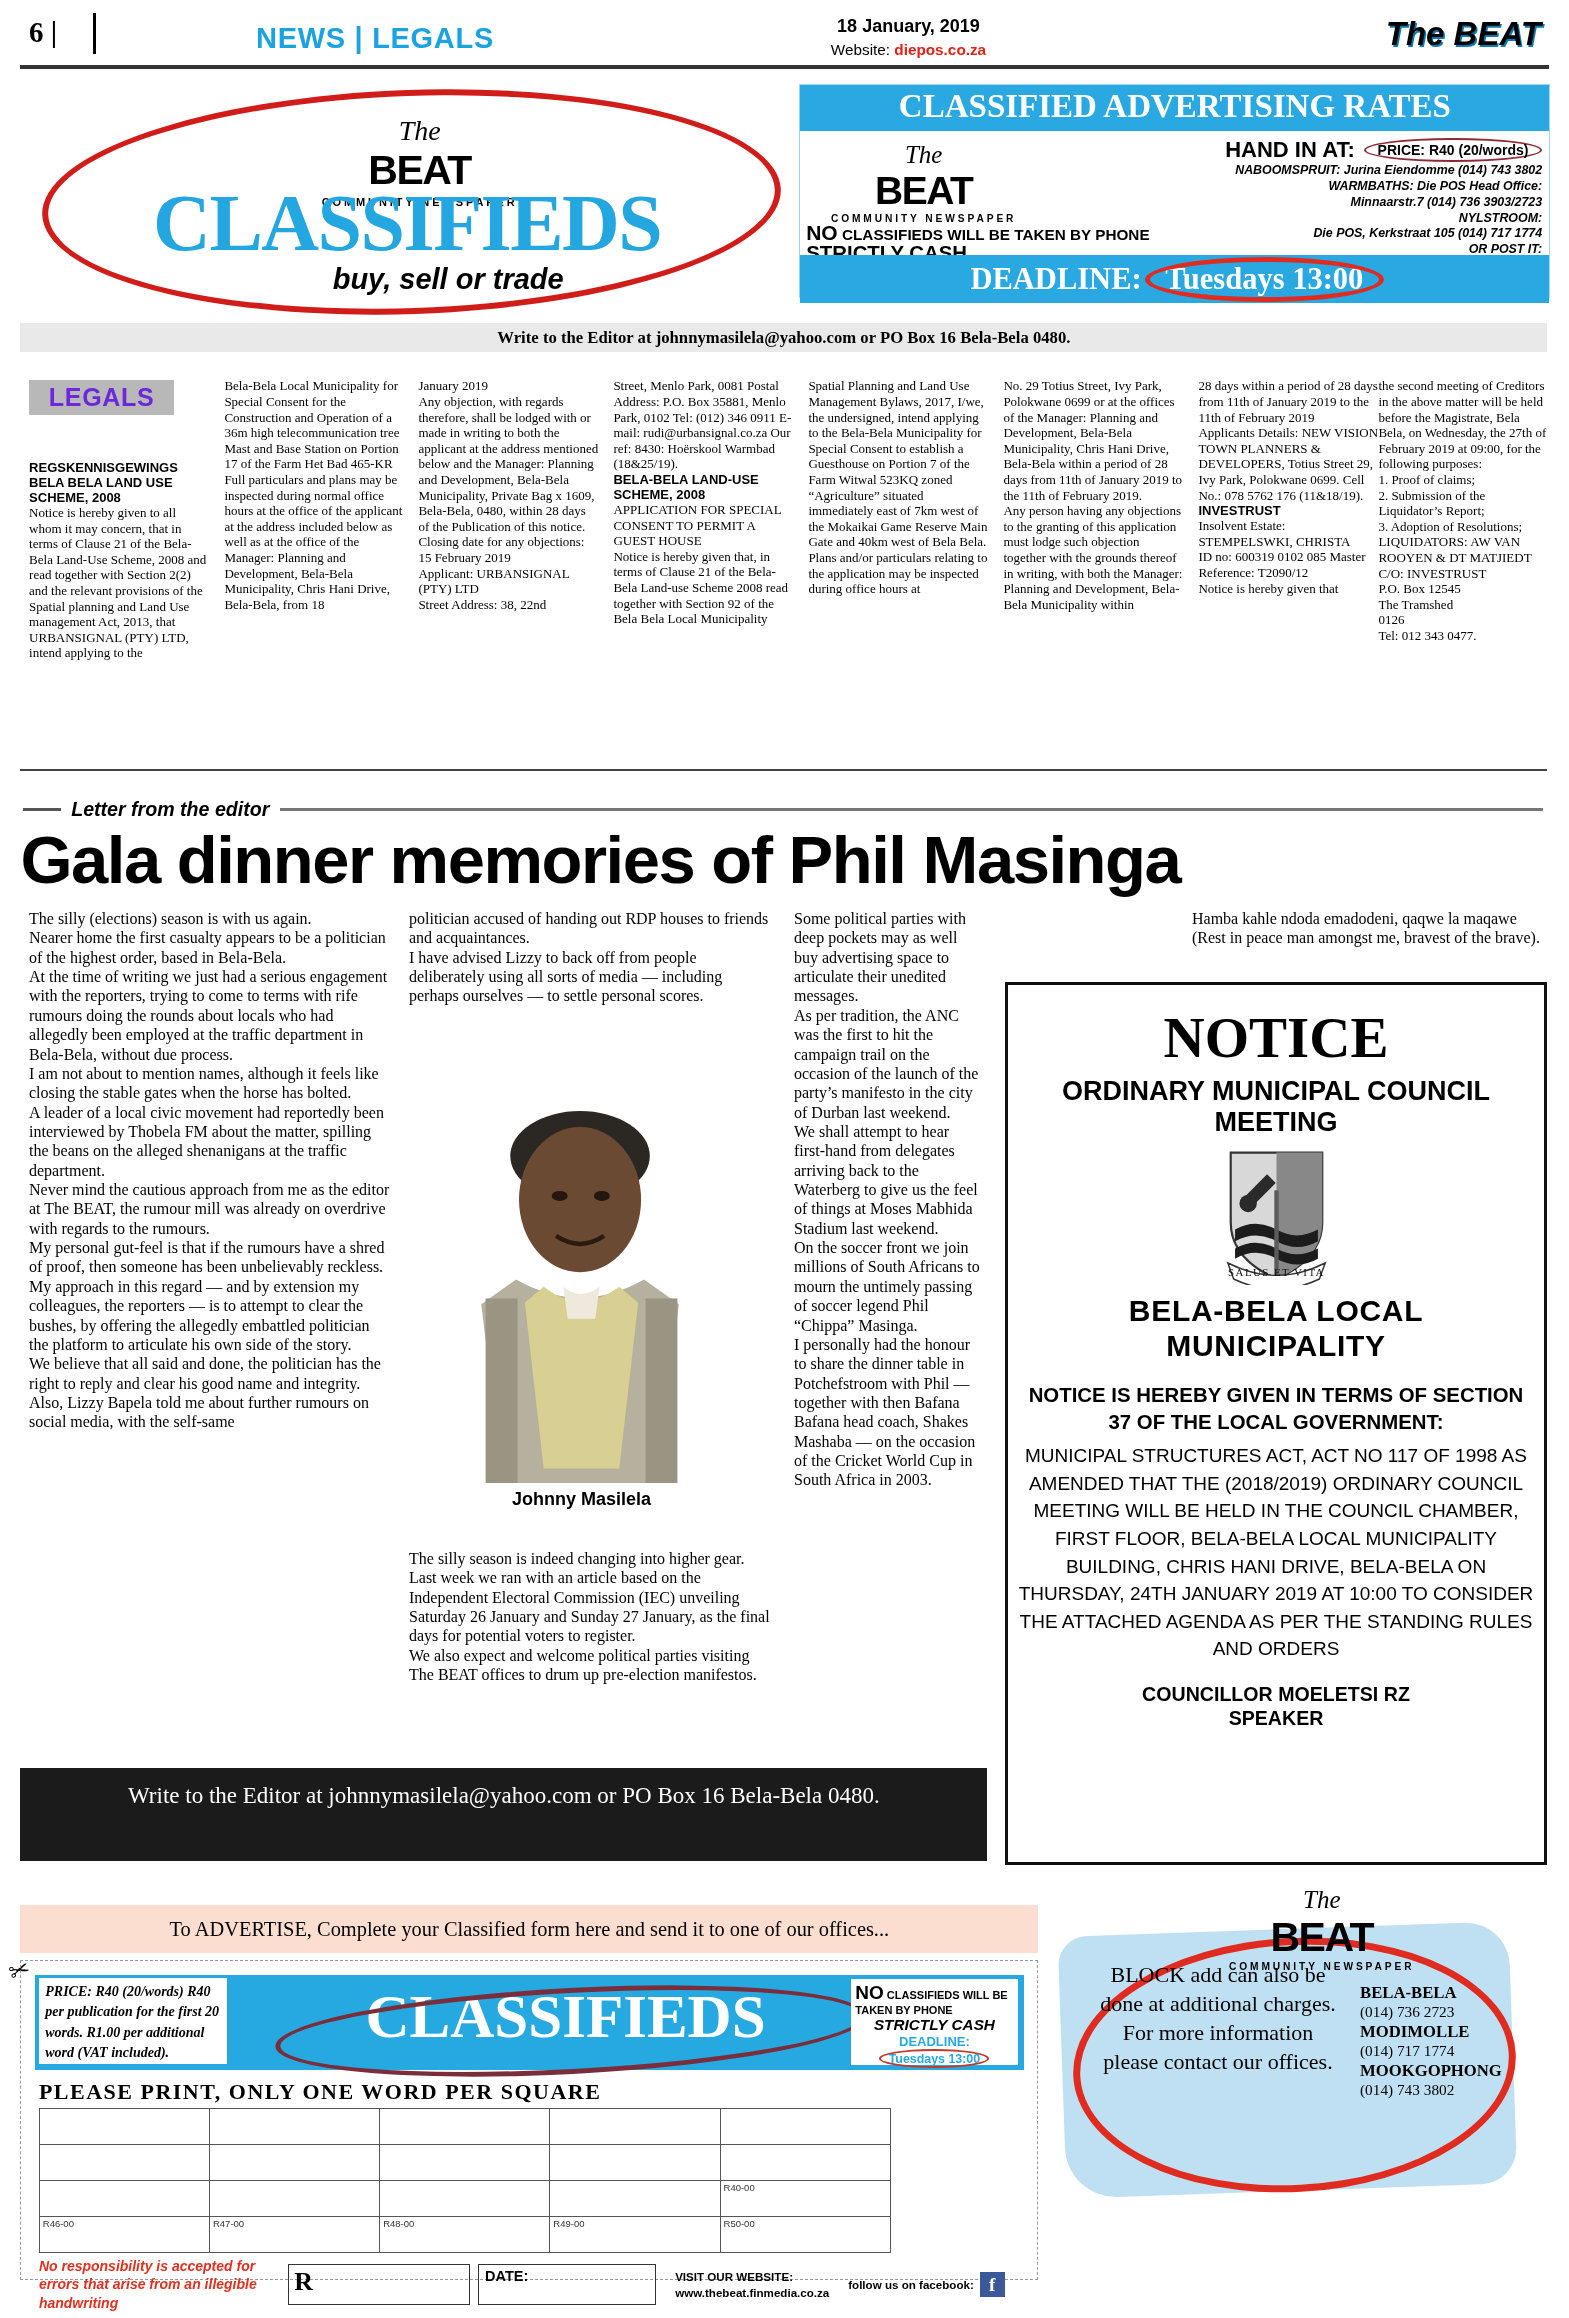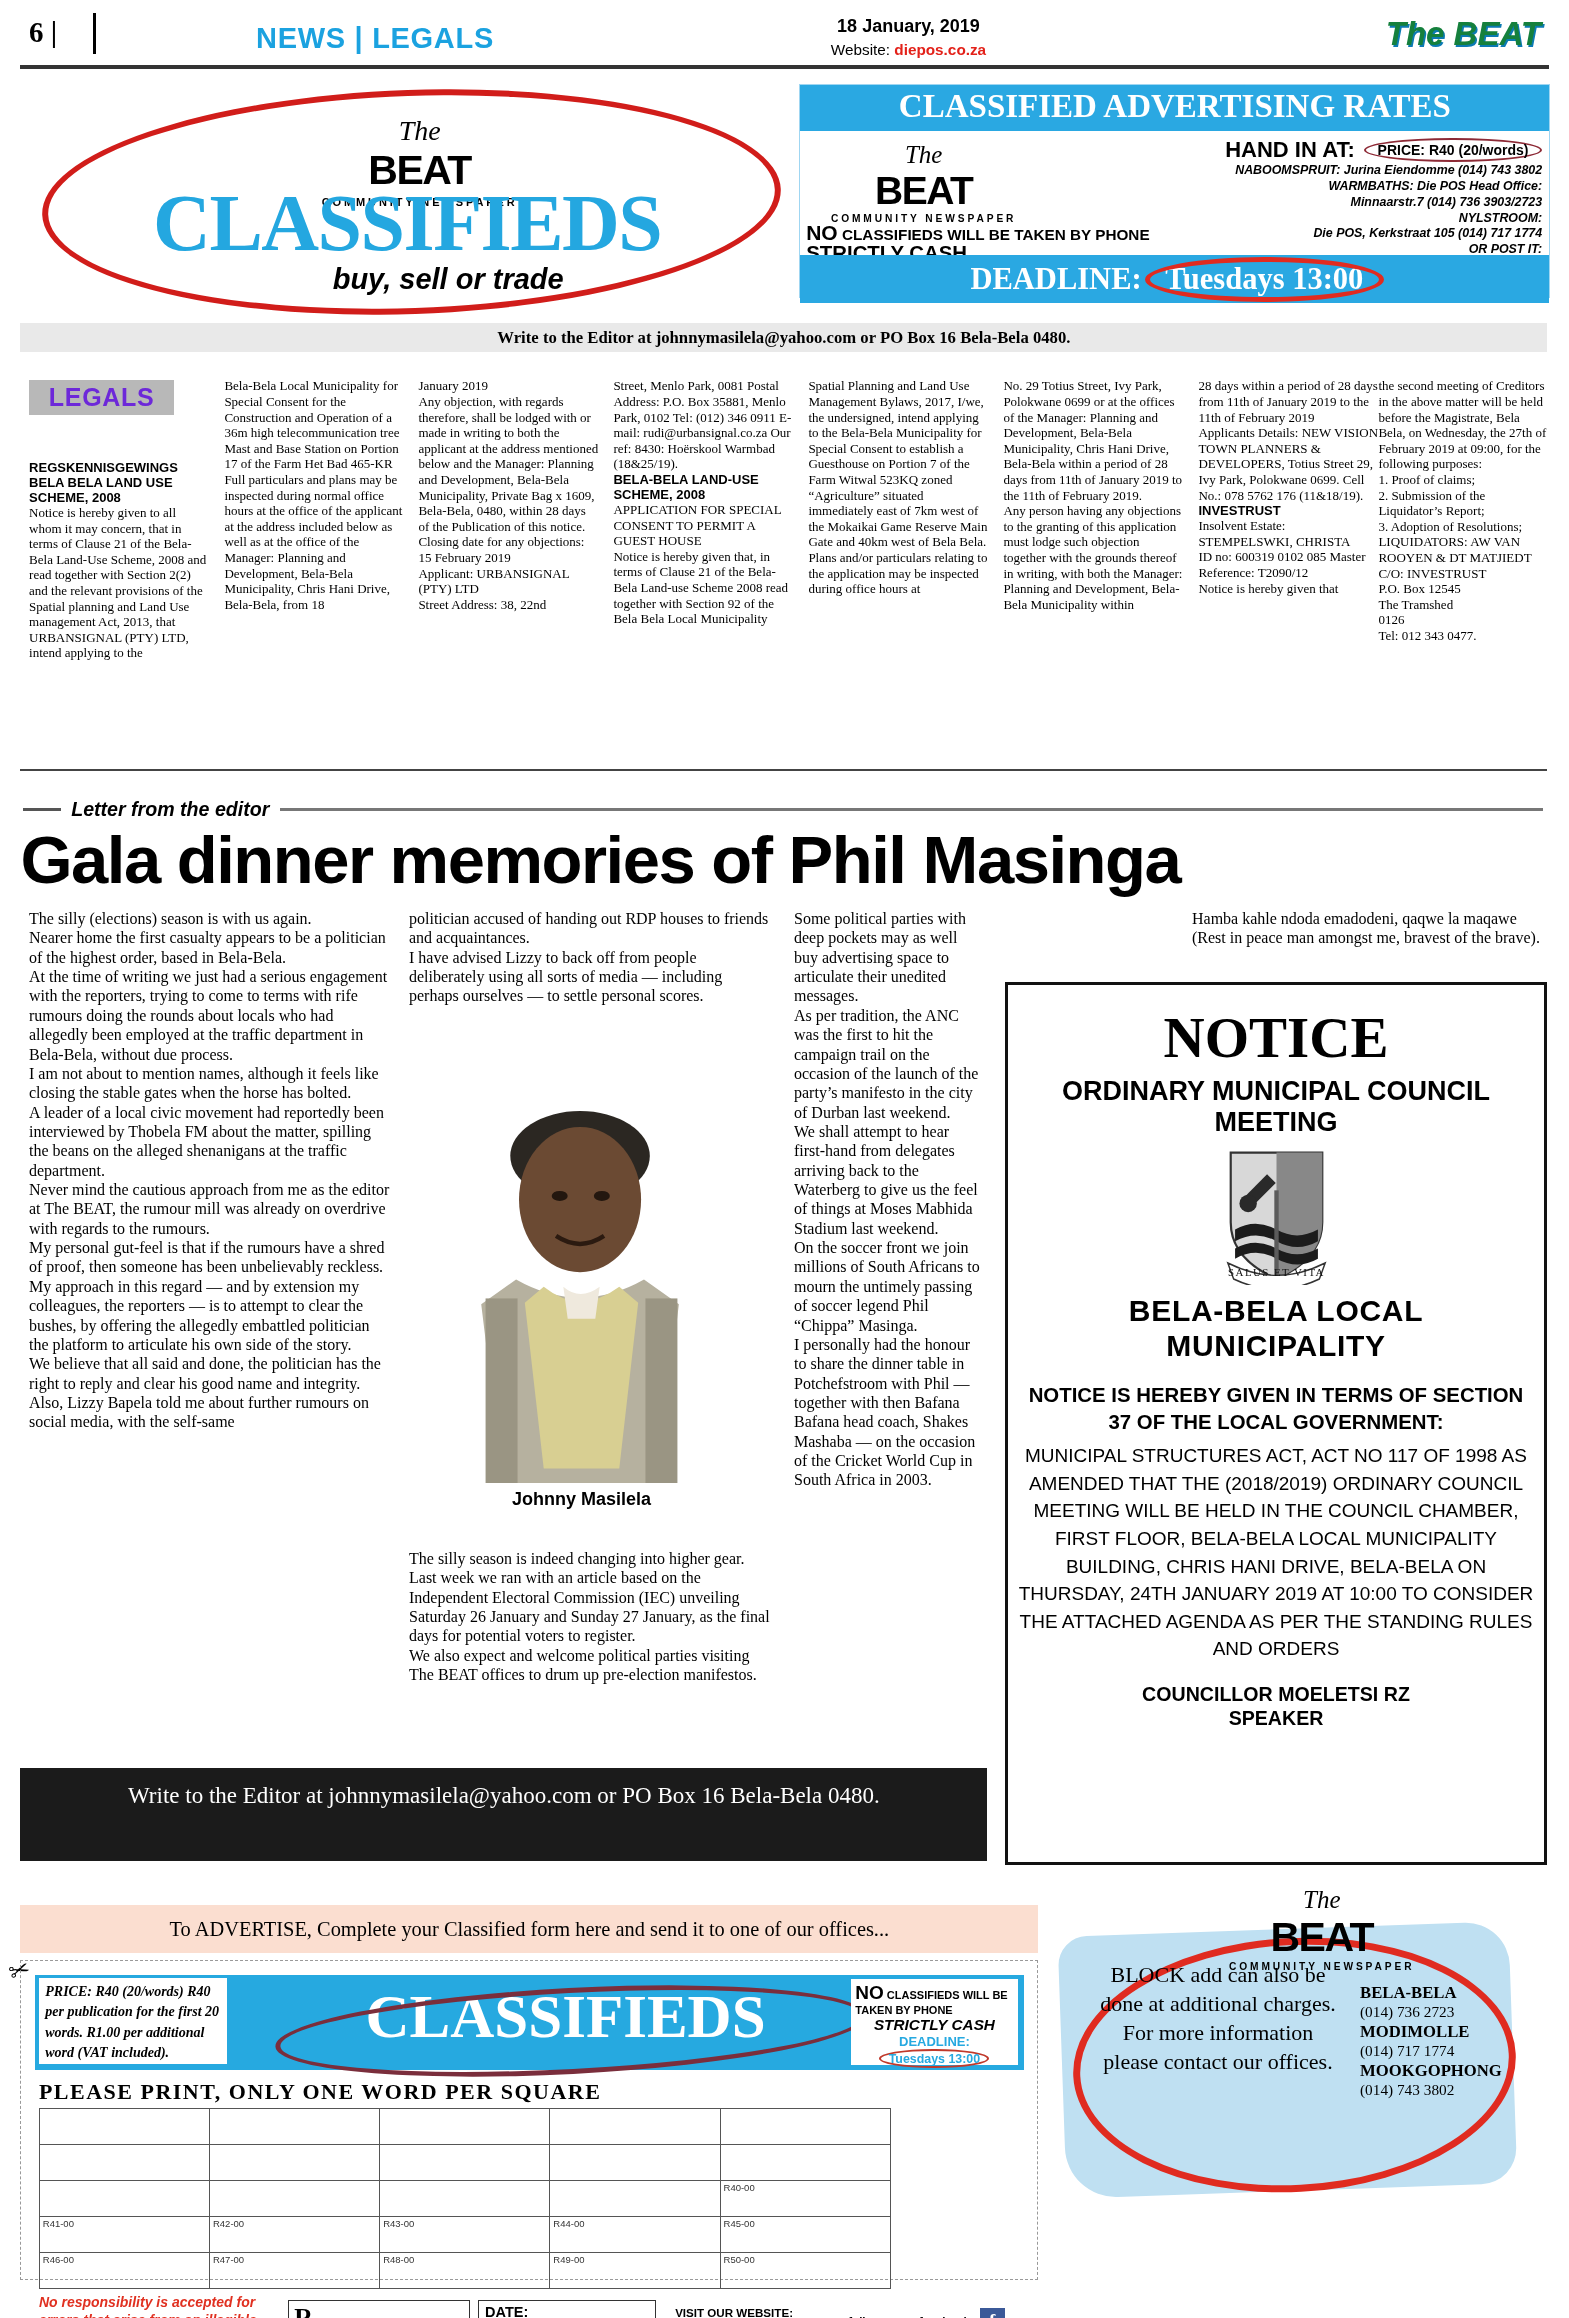--- a/index.html
+++ b/index.html
@@ -8,21 +8,21 @@
 
   
   .top-bar{height:70px;position:relative;}
   .pagenum{position:absolute;left:29px;top:16px;font:bold 29px "Liberation Serif",serif;}
   .pagerule{position:absolute;left:93px;top:13px;width:2.9px;height:41px;background:#000;}
   .section-title{position:absolute;left:256px;top:22px;font:bold 29px "Liberation Sans",sans-serif;color:#1ba2e0;letter-spacing:0.7px;}
   .dateblock{position:absolute;left:756px;top:16px;text-align:center;width:305px;font-size:18px;}
   .dateblock .d1{font-weight:bold;font-family:"Liberation Sans",sans-serif;font-size:18px;}
   .dateblock .d2{margin-top:4.4px;font-family:"Liberation Sans",sans-serif;font-size:15.3px;}
   .dateblock .d2 b{color:#e32119;}
-  .beatlogo{position:absolute;right:28px;top:14.5px;font:italic bold 33px "Liberation Sans",sans-serif;color:#15803d;text-shadow:1.5px 1.5px 0 #0b7ab3;}
+  .beatlogo{position:absolute;right:28px;top:14.5px;font:italic bold 33px "Liberation Sans",sans-serif;color:#000000;text-shadow:1.5px 1.5px 0 #0b7ab3;}
   .hr-thick{position:absolute;left:20.4px;right:20.4px;top:65px;height:3.6px;background:#333;}
 
   
   .banner-row{position:absolute;left:20.4px;top:80px;width:1528px;height:233px;}
   .cl-oval{position:absolute;left:7.3px;top:0;width:756px;height:233px;}
   .cl-oval .ring{position:absolute;left:14.5px;top:10.2px;width:727px;height:212px;border:6.5px solid #d11d1a;border-radius:50%;transform:rotate(-2deg);}
   .cl-beat{position:absolute;left:294px;top:35px;text-align:center;}
   .cl-beat .the{font:italic 28px "Liberation Serif",serif;}
   .cl-beat .beat{font:bold 41px "Liberation Sans",sans-serif;letter-spacing:-1.5px;}
   .cl-beat .cn{font:bold 11px "Liberation Sans",sans-serif;letter-spacing:2.9px;margin-top:1.5px;}
@@ -369,27 +369,20 @@
             <td></td>
           </tr>
           <tr>
             <td></td>
             <td></td>
             <td></td>
             <td></td>
             <td>R40-00</td>
           </tr>
           <tr>
-            <td>R41-00</td>
-            <td>R42-00</td>
-            <td>R43-00</td>
-            <td>R44-00</td>
-            <td>R45-00</td>
-          </tr>
-          <tr>
             <td>R46-00</td>
             <td>R47-00</td>
             <td>R48-00</td>
             <td>R49-00</td>
             <td>R50-00</td>
           </tr>
         </tbody>
       </table>
     <div class="fbottom">
       <div class="fwarn">No responsibility is accepted for errors that arise from an illegible handwriting</div>

